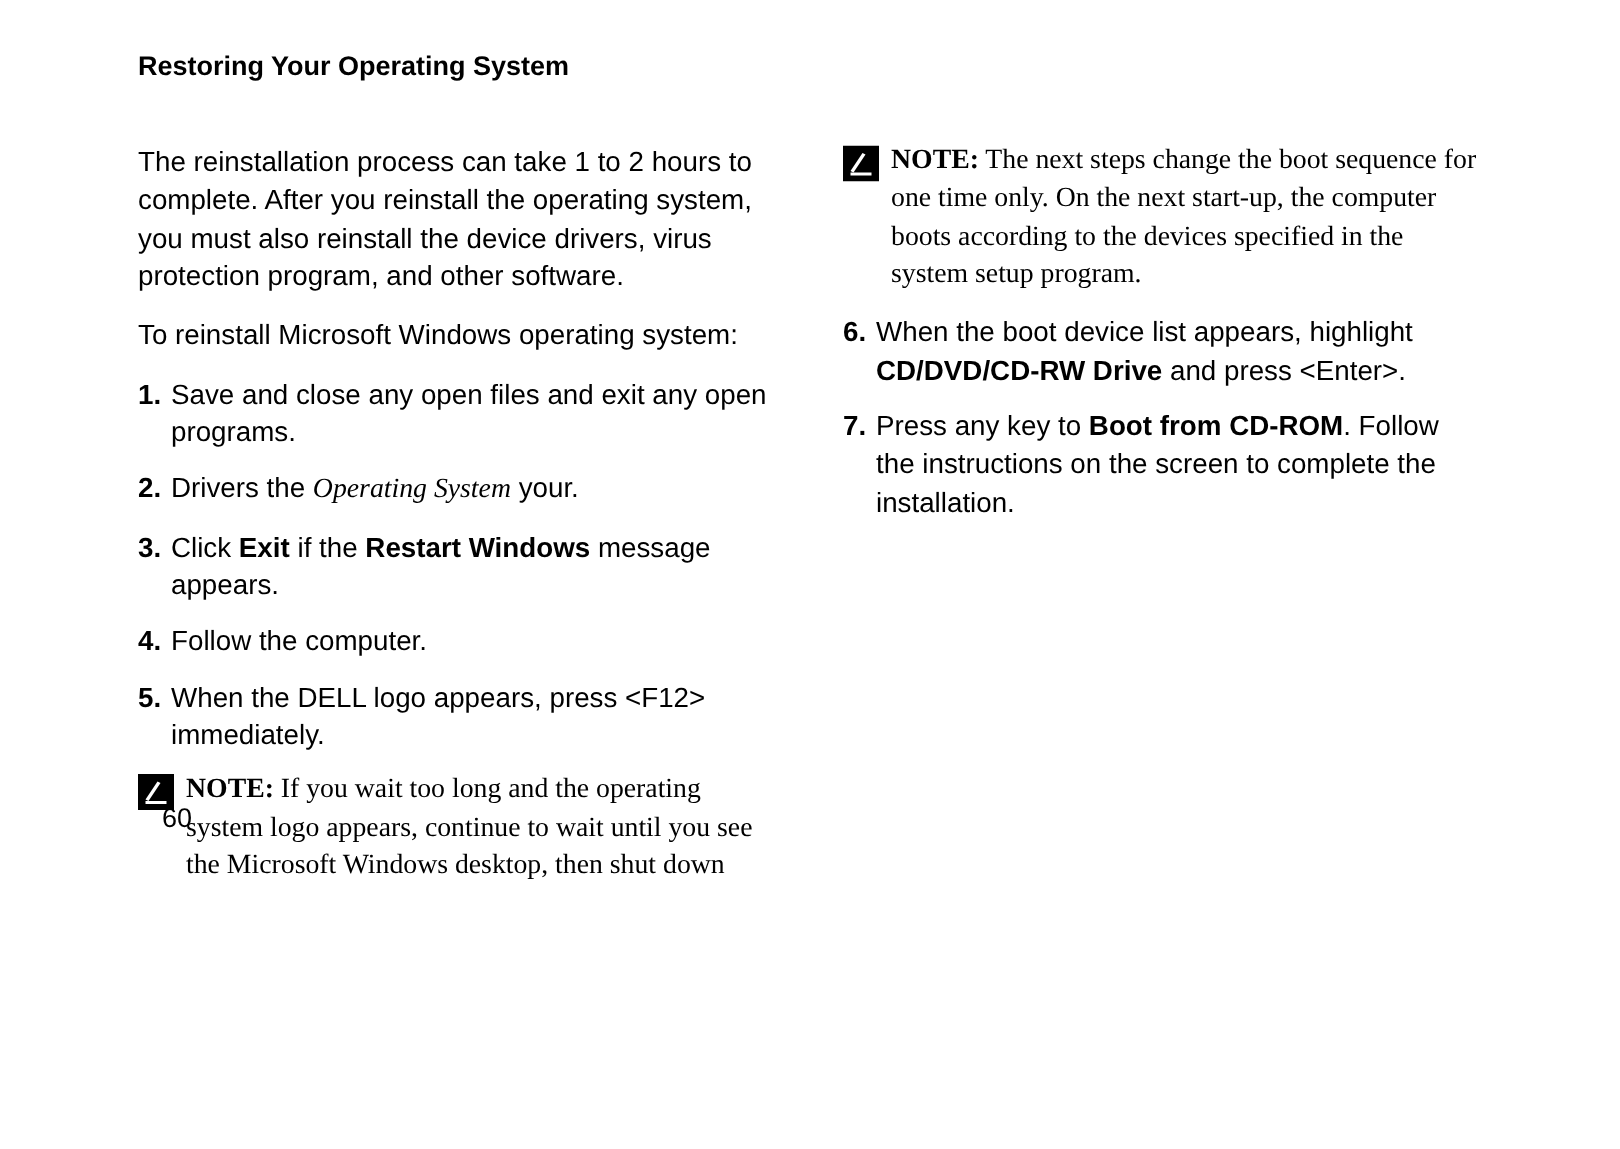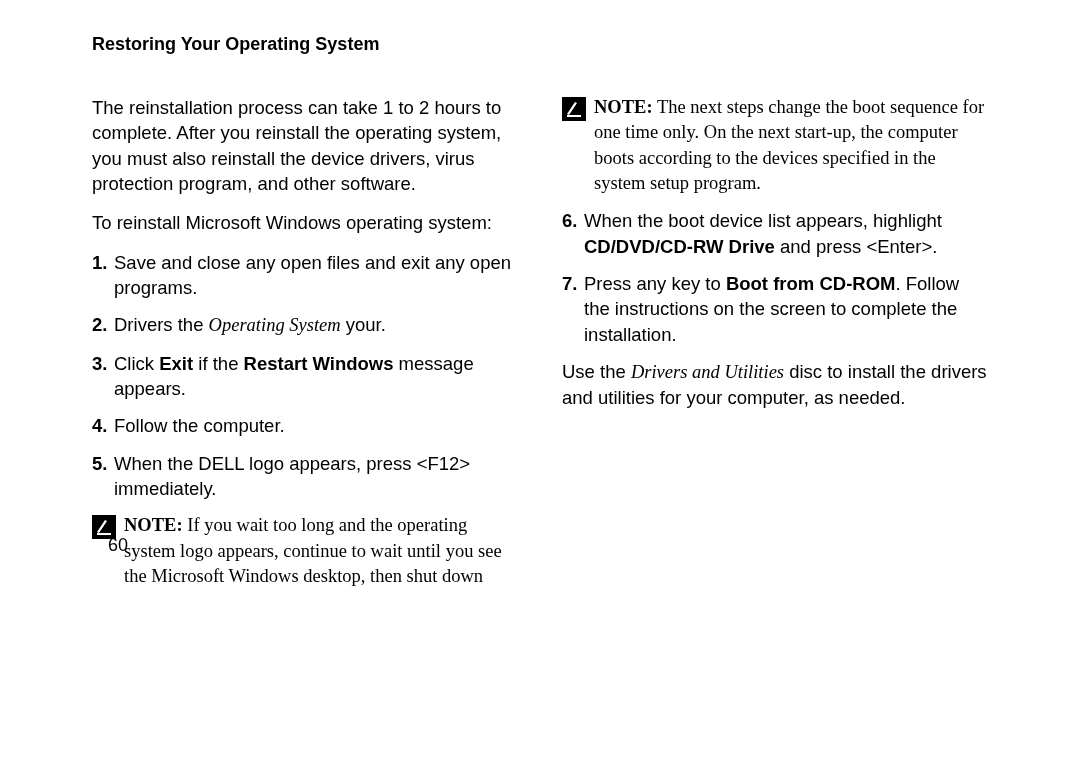--- a/index.html
+++ b/index.html
@@ -166,23 +166,20 @@
 
         <li>
           <span class="num">7.</span>
           <span class="body">
             <span>Press any key to </span><span class="bold">Boot from CD-ROM</span><span>. Follow the instructions on the screen to complete the installation.</span>
           </span>
         </li>
 
       </ul>
 
-      <p class="para">
-        <span>Use the </span><span class="italic">Drivers and Utilities</span><span> disc to install the drivers and utilities for your computer, as needed.</span>
-      </p>
 
     </div>
 
   </div>
 
   <div class="pagenum">60</div>
 
 </div>
 
 </body></html>

